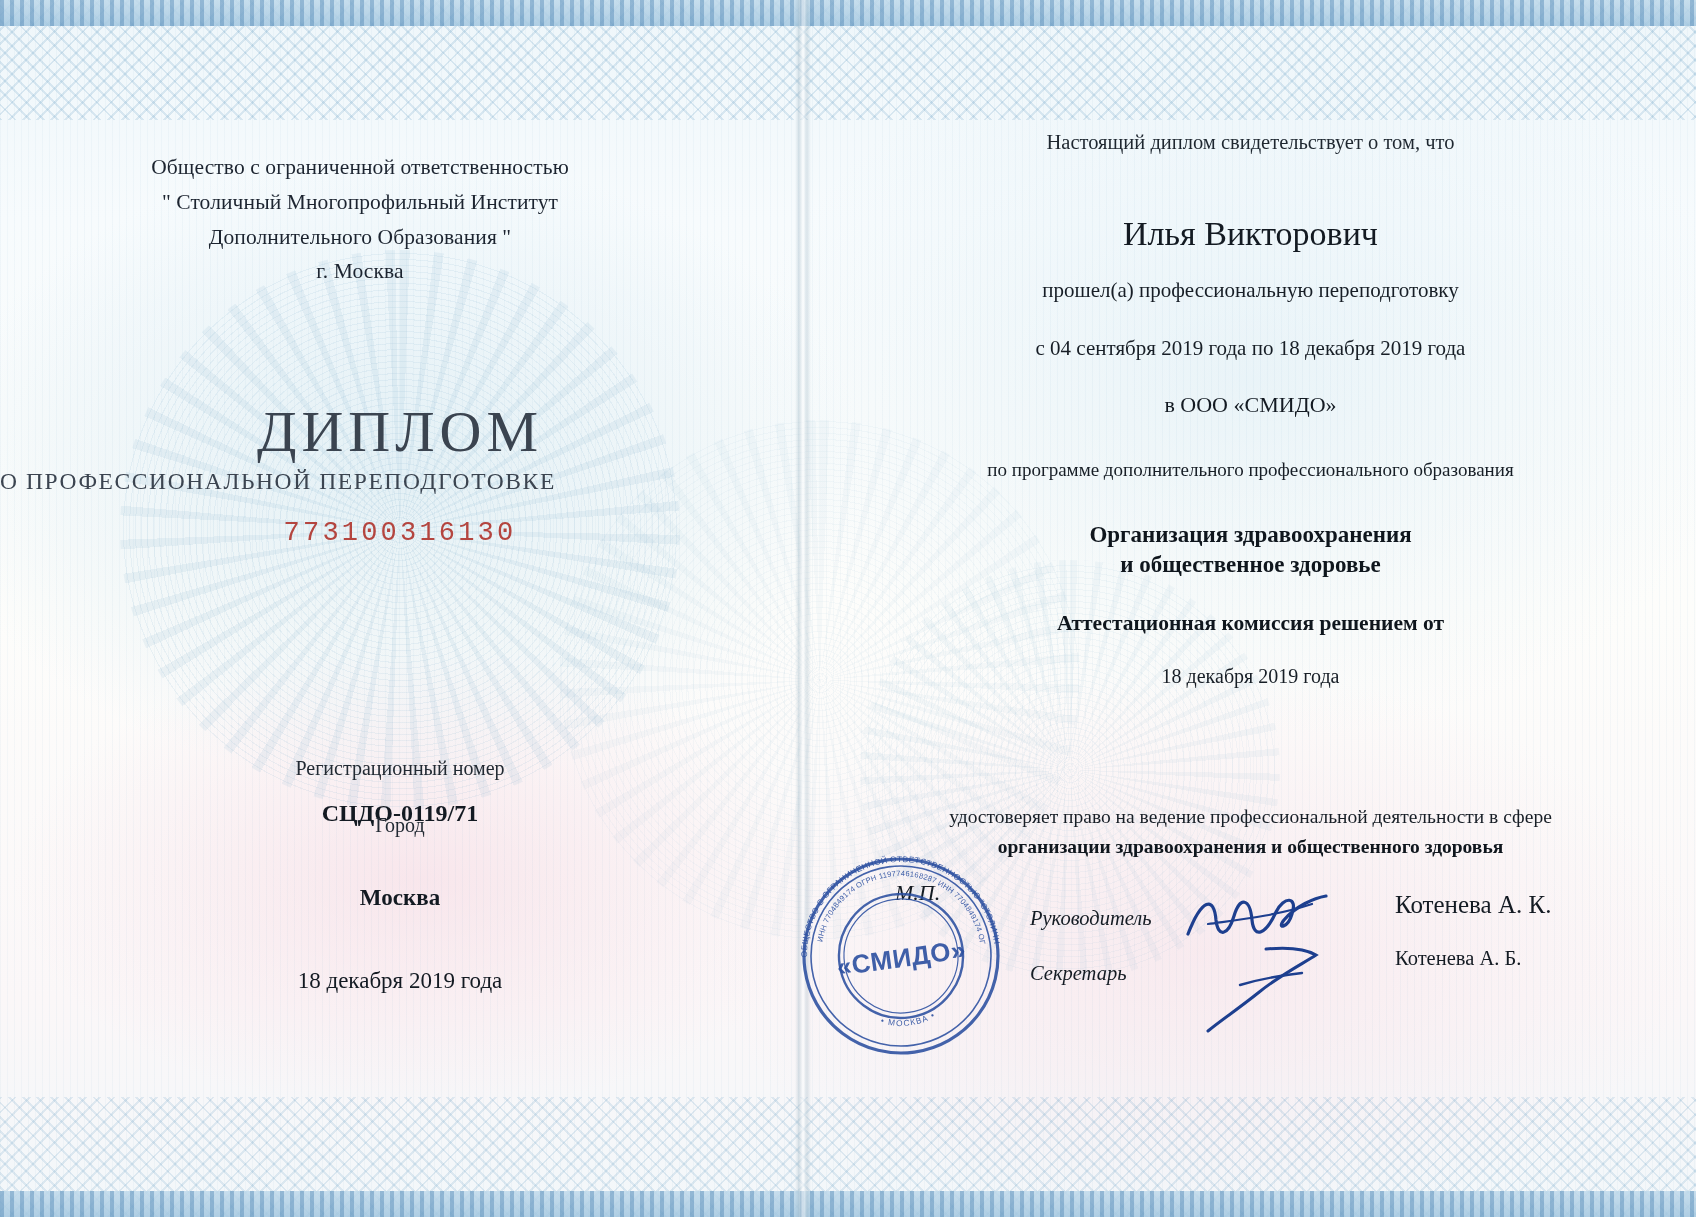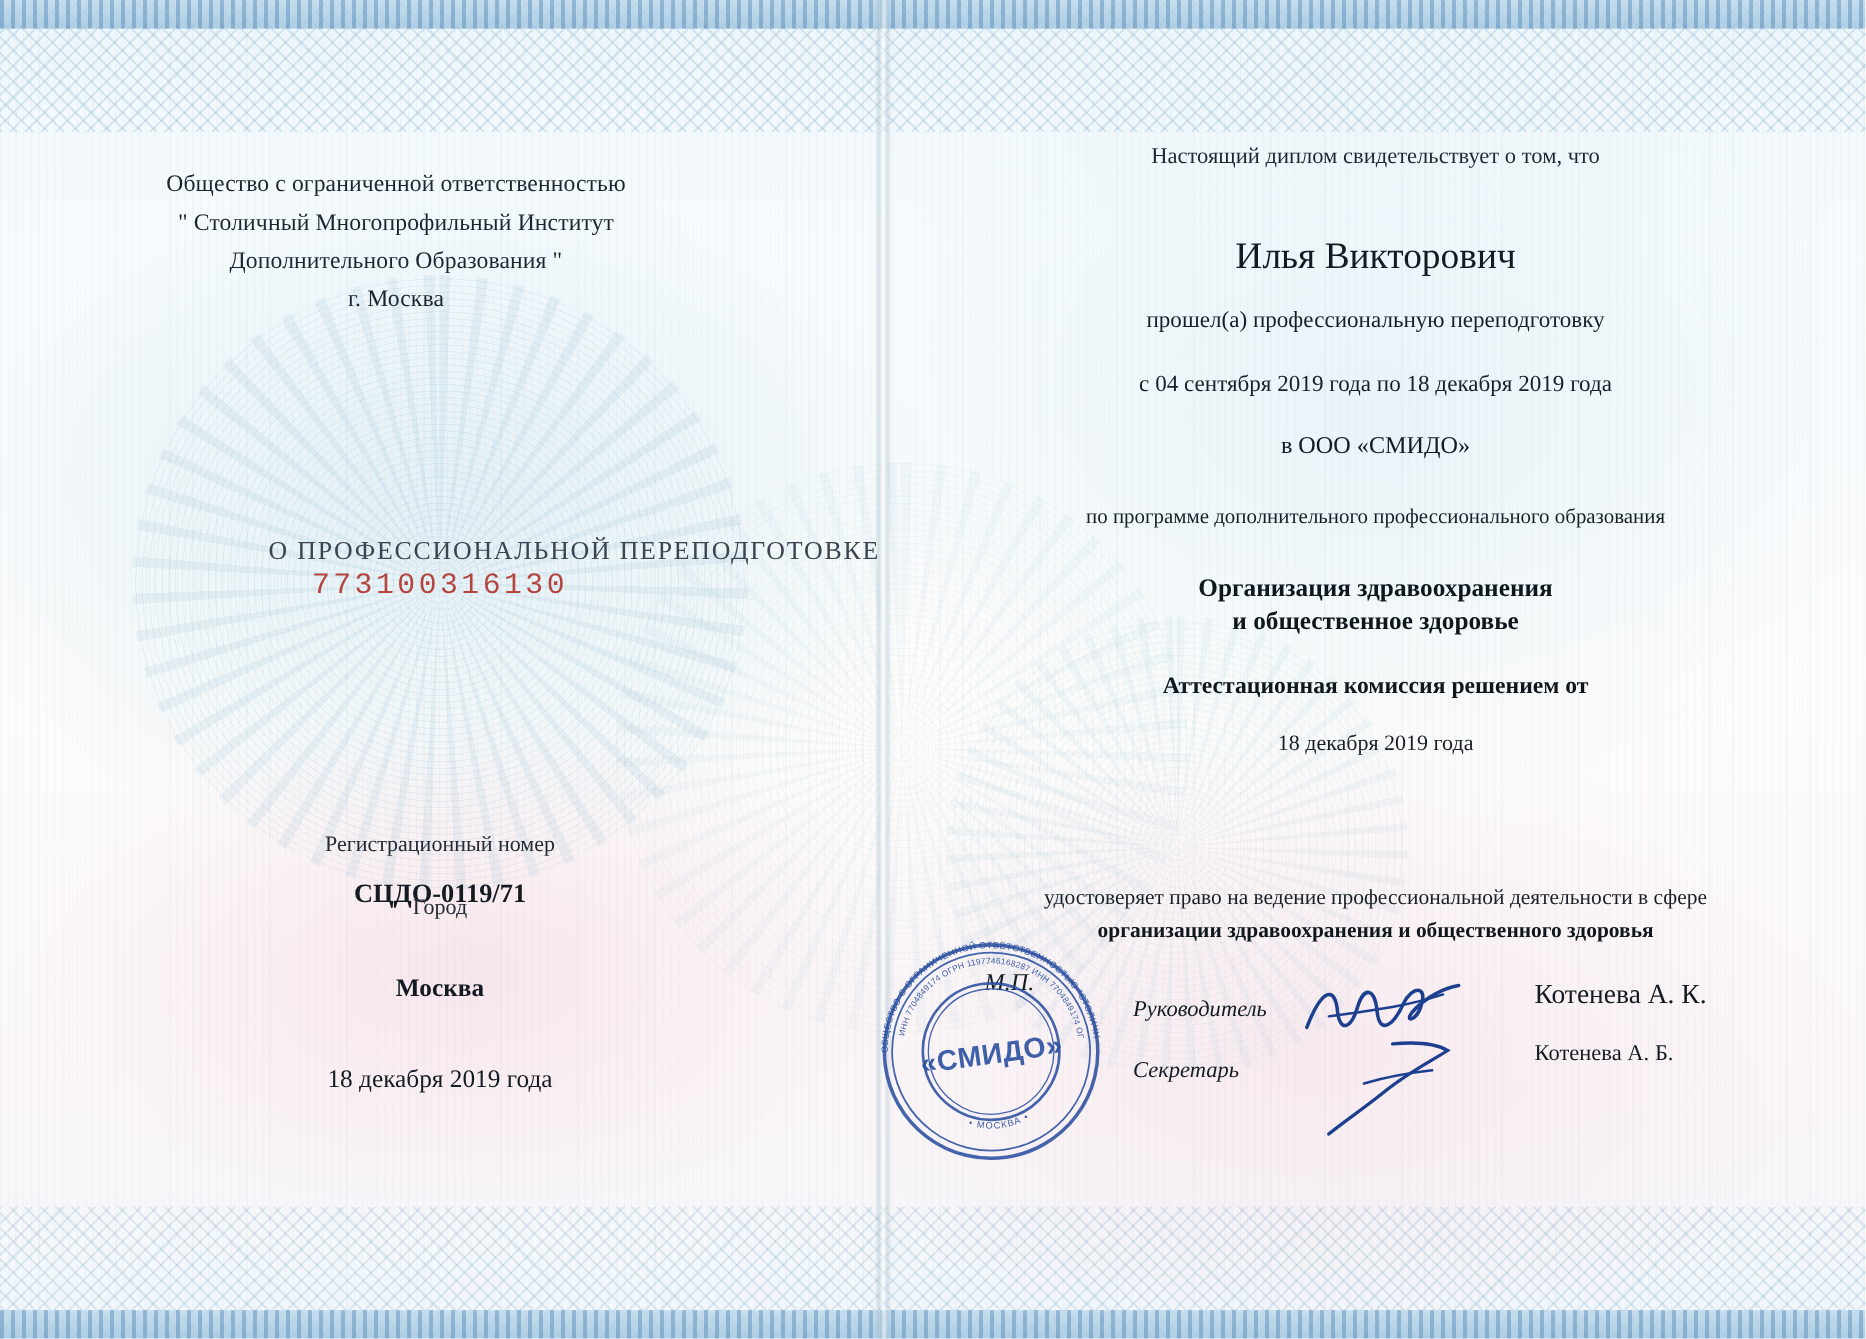--- a/index.html
+++ b/index.html
@@ -86,26 +86,25 @@
 
   .diploma-title {
     position: absolute; left: 0; right: 0; top: 398px;
     text-align: center;
     font-size: 58px;
     letter-spacing: 5px;
     color: #3b4450;
     font-family: "Liberation Serif", serif;
   }
   .diploma-sub {
-    position: absolute; left: 0; right: 0; top: 488px;
-    text-align: right;
+    position: absolute; left: 0; right: 0; top: 468px;
+    text-align: left;
     font-size: 23.5px;
     letter-spacing: 1.6px;
     color: #3b4450;
-    padding-left: 45px;
   }
   .diploma-number {
     position: absolute; left: 0; right: 0; top: 518px;
     text-align: center;
     font-size: 27px;
     letter-spacing: 3.2px;
     color: #b4453f;
     font-family: "Liberation Mono", monospace;
   }
   .qual-doc {
@@ -216,20 +215,21 @@
 
   <div class="half left-half">
 
     <div class="org-block">
       <div>Общество с ограниченной ответственностью</div>
       <div>" Столичный Многопрофильный Институт</div>
       <div>Дополнительного Образования "</div>
       <div>г. Москва</div>
     </div>
 
+    <div class="diploma-title">ДИПЛОМ</div>
     <div class="diploma-sub">О ПРОФЕССИОНАЛЬНОЙ ПЕРЕПОДГОТОВКЕ</div>
     <div class="diploma-number">773100316130</div>
 
     <div class="reg-label l-reg-label">Регистрационный номер</div>
     <div class="reg-value l-reg-value">СЦДО-0119/71</div>
     <div class="city-label l-city-label">Город</div>
     <div class="city-value l-city-value">Москва</div>
     <div class="date-value l-date-value">18 декабря 2019 года</div>
   </div>
 

